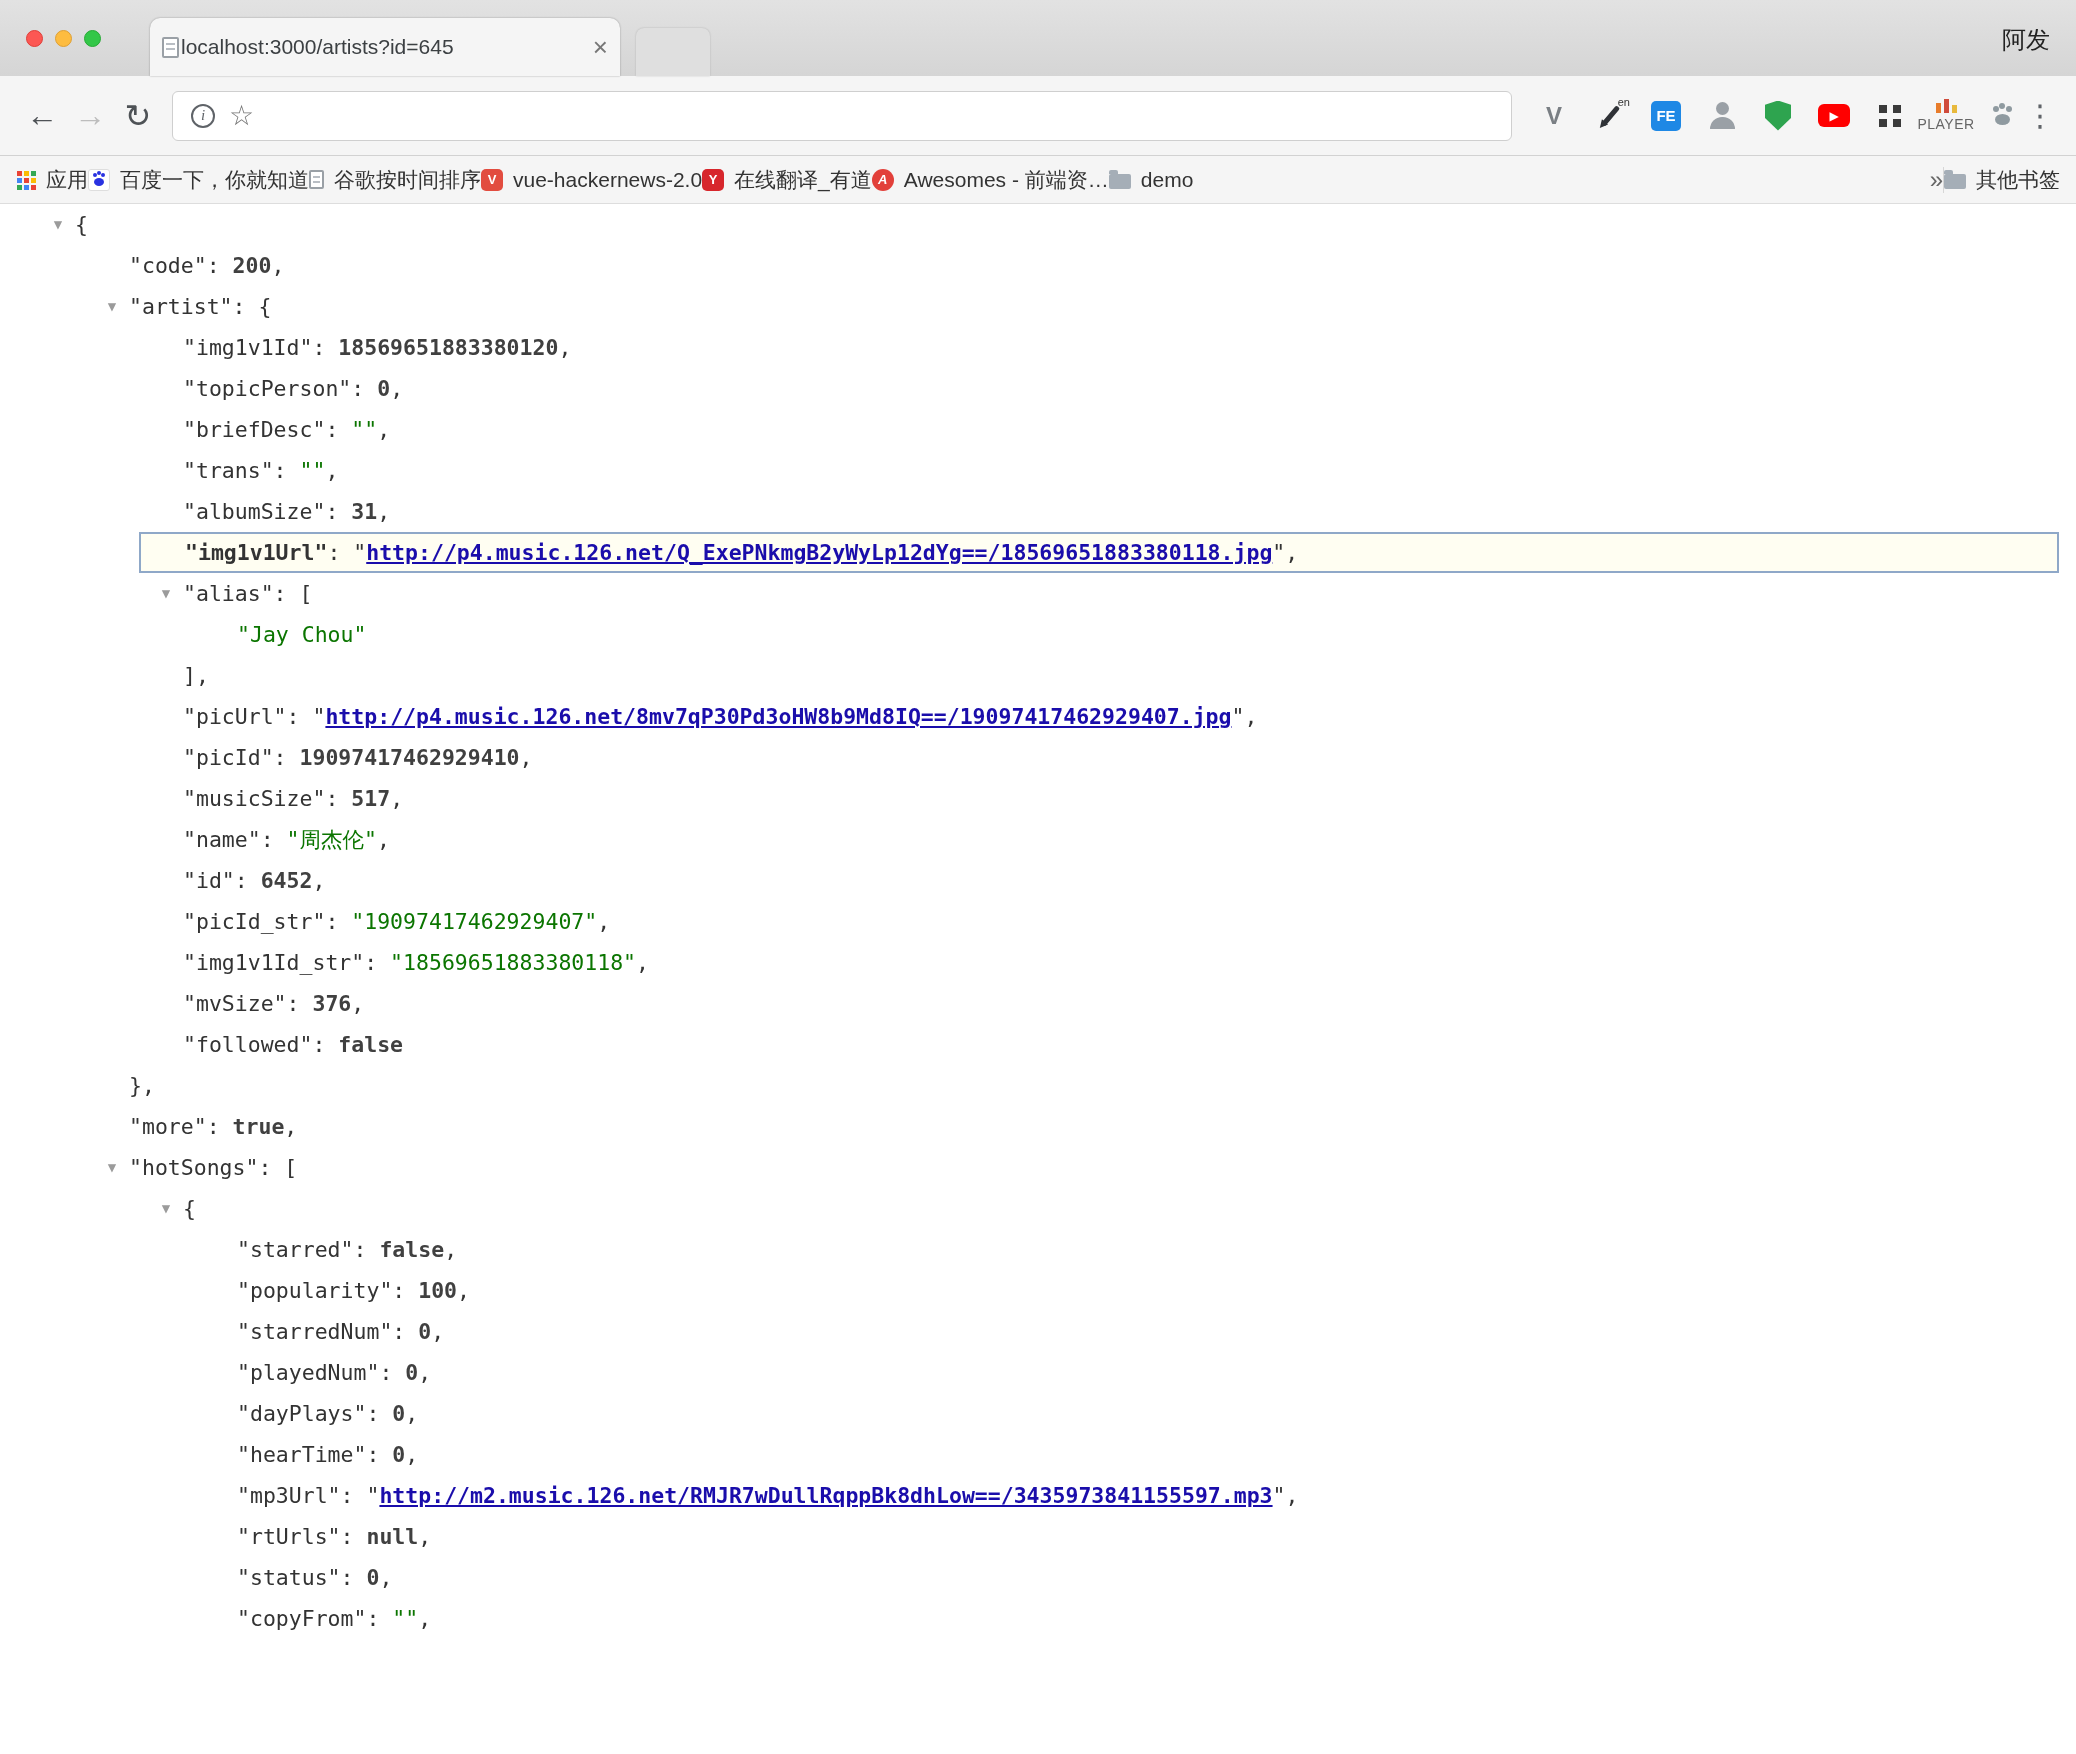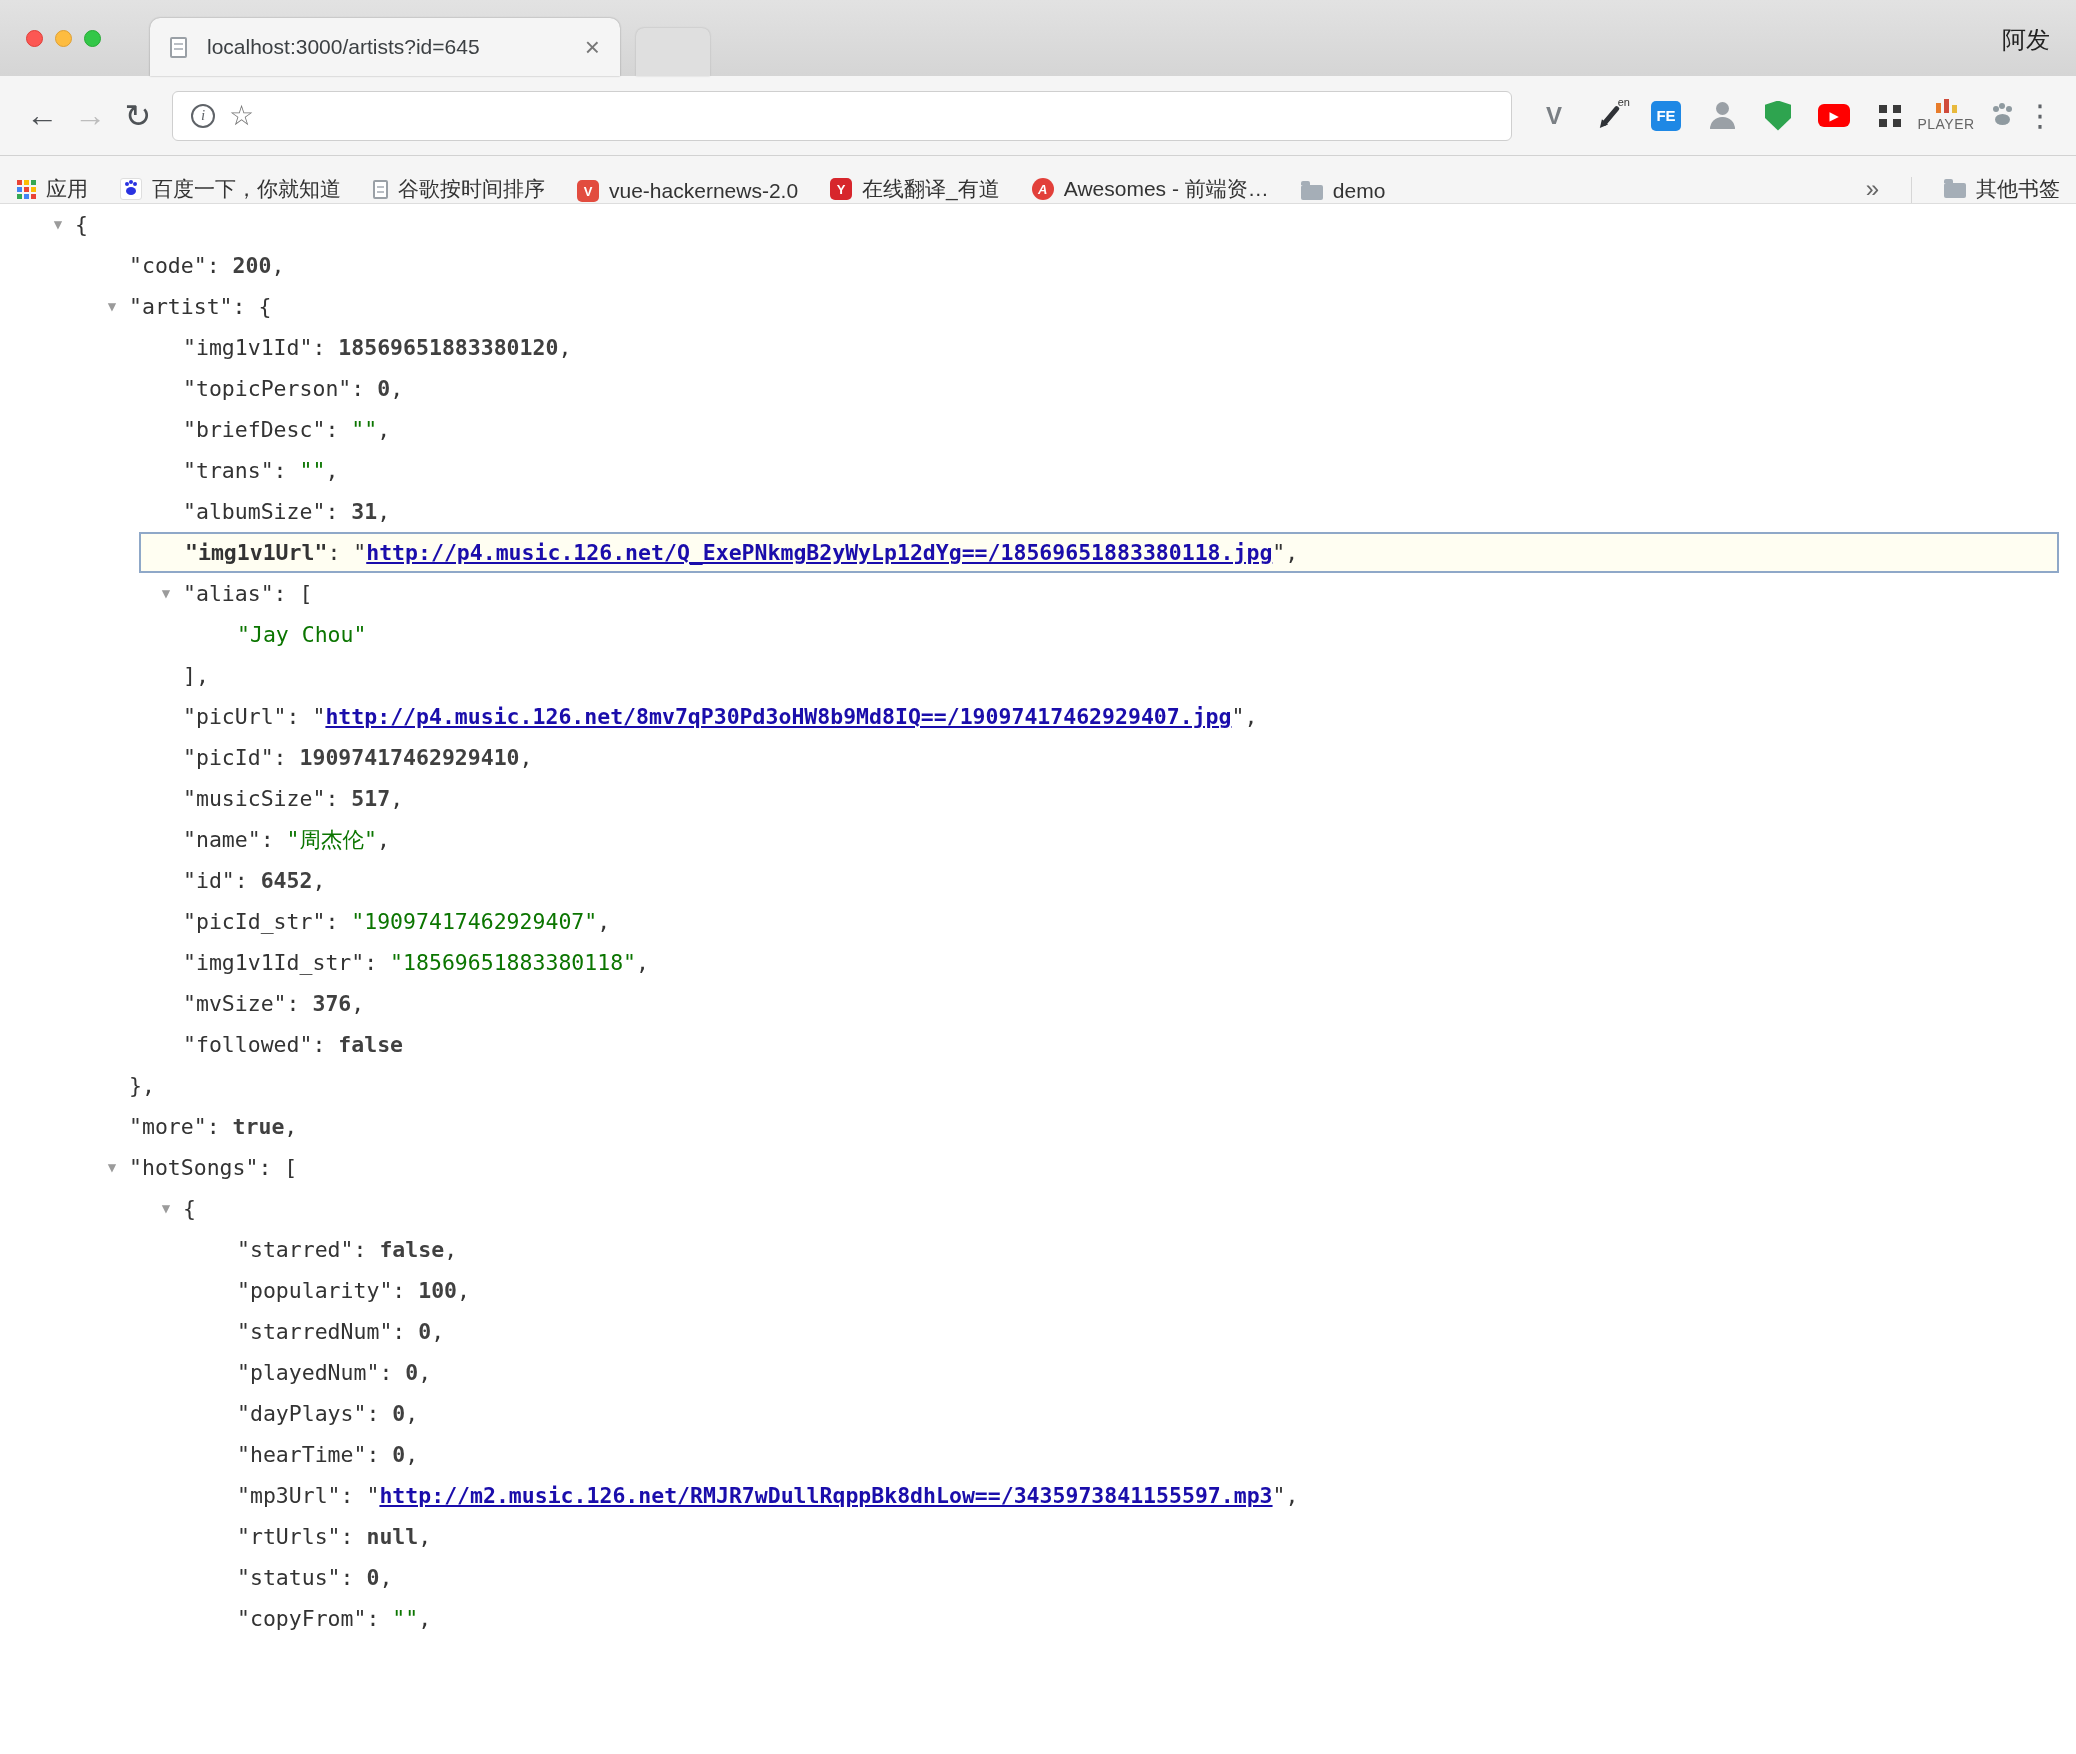--- a/index.html
+++ b/index.html
@@ -9,21 +9,21 @@
 
   
   .tabstrip { height:76px; background:linear-gradient(#E2E2E2,#D5D5D5); position:relative; }
   .traffic { position:absolute; left:26px; top:30px; display:flex; gap:12px; }
   .light { width:17px; height:17px; border-radius:50%; }
   .light.red { background:#FC5753; border:1px solid #DF3E38; }
   .light.yellow { background:#FDBC40; border:1px solid #DE9F34; }
   .light.green { background:#33C748; border:1px solid #27AA35; }
   .tab { position:absolute; left:150px; bottom:0; width:470px; height:58px; background:#F5F5F5;
          border-radius:10px 10px 0 0; box-shadow:0 0 2px rgba(0,0,0,.35); display:flex; align-items:center;
-         padding:0 20px; gap:20px; z-index:2; }
+         padding:0 12px; gap:2px; z-index:2; }
   .tab-title { flex:1; font-size:21px; color:#3C4043; white-space:nowrap; overflow:hidden; }
   .tab-close { font-size:26px; color:#777; line-height:1; }
   .tab-stub { position:absolute; left:636px; bottom:0; width:74px; height:48px; background:#DFDFDF;
               border-radius:8px 8px 0 0; box-shadow:0 0 2px rgba(0,0,0,.2); }
   .profile-name { position:absolute; right:26px; top:24px; font-size:24px; color:#222; }
 
   .doc-icon { width:17px; height:21px; background:#fff; border:2px solid #9AA0A6; border-radius:2px; position:relative; flex:none; }
   .doc-icon::after { content:""; position:absolute; left:2px; right:2px; top:4px; height:10px;
                      background:repeating-linear-gradient(#B9BEC4 0 2px, transparent 2px 5px); }
 
@@ -57,21 +57,21 @@
   .player-bars i:nth-child(1){ height:10px; }
   .player-bars i:nth-child(2){ height:14px; background:#D04B3B; }
   .player-bars i:nth-child(3){ height:8px; background:#E8B93C; }
   .player-label { font-size:14px; color:#666; letter-spacing:.5px; }
   .paw { width:15px; height:11px; background:#8F9AA0; border-radius:50%; position:relative; top:4px; }
   .paw::before { content:""; position:absolute; top:-8px; left:-2px; width:6px; height:6px; border-radius:50%;
                  background:#8F9AA0; box-shadow:6px -3px 0 #8F9AA0, 13px 0 0 #8F9AA0; }
   .menu-dots { font-size:30px; color:#5F6368; width:36px; text-align:center; }
 
   
-  .bookmarks { height:48px; background:#F5F5F5; border-bottom:1px solid #DDD; display:flex; align-items:flex-end; padding:0 16px; gap:32px; }
+  .bookmarks { height:48px; background:#F5F5F5; border-bottom:1px solid #DDD; display:flex; align-items:center; padding:0 16px; }
   .bm { display:flex; align-items:center; gap:10px; font-size:21px; color:#333; white-space:nowrap; }
   .grid-wrap { width:20px; height:20px; position:relative; flex:none; }
   .grid-dot { position:absolute; left:1px; top:1px; width:5px; height:5px; background:#EA4335;
               box-shadow:7px 0 0 #FBBC05, 14px 0 0 #34A853, 0 7px 0 #4285F4, 7px 7px 0 #EA4335, 14px 7px 0 #FBBC05,
                          0 14px 0 #34A853, 7px 14px 0 #4285F4, 14px 14px 0 #EA4335; }
   .baidu-sq { width:22px; height:22px; background:#fff; border:1px solid #DEDEDE; border-radius:3px; display:flex; align-items:center; justify-content:center; }
   .paw-mini { width:10px; height:8px; background:#2932E1; border-radius:50%; position:relative; top:2px; }
   .paw-mini::before { content:""; position:absolute; top:-5px; left:-1px; width:4px; height:4px; border-radius:50%;
                       background:#2932E1; box-shadow:4px -2px 0 #2932E1, 8px 0 0 #2932E1; }
   .vue-sq { width:22px; height:22px; background:#E24C3F; font-size:13px; }

